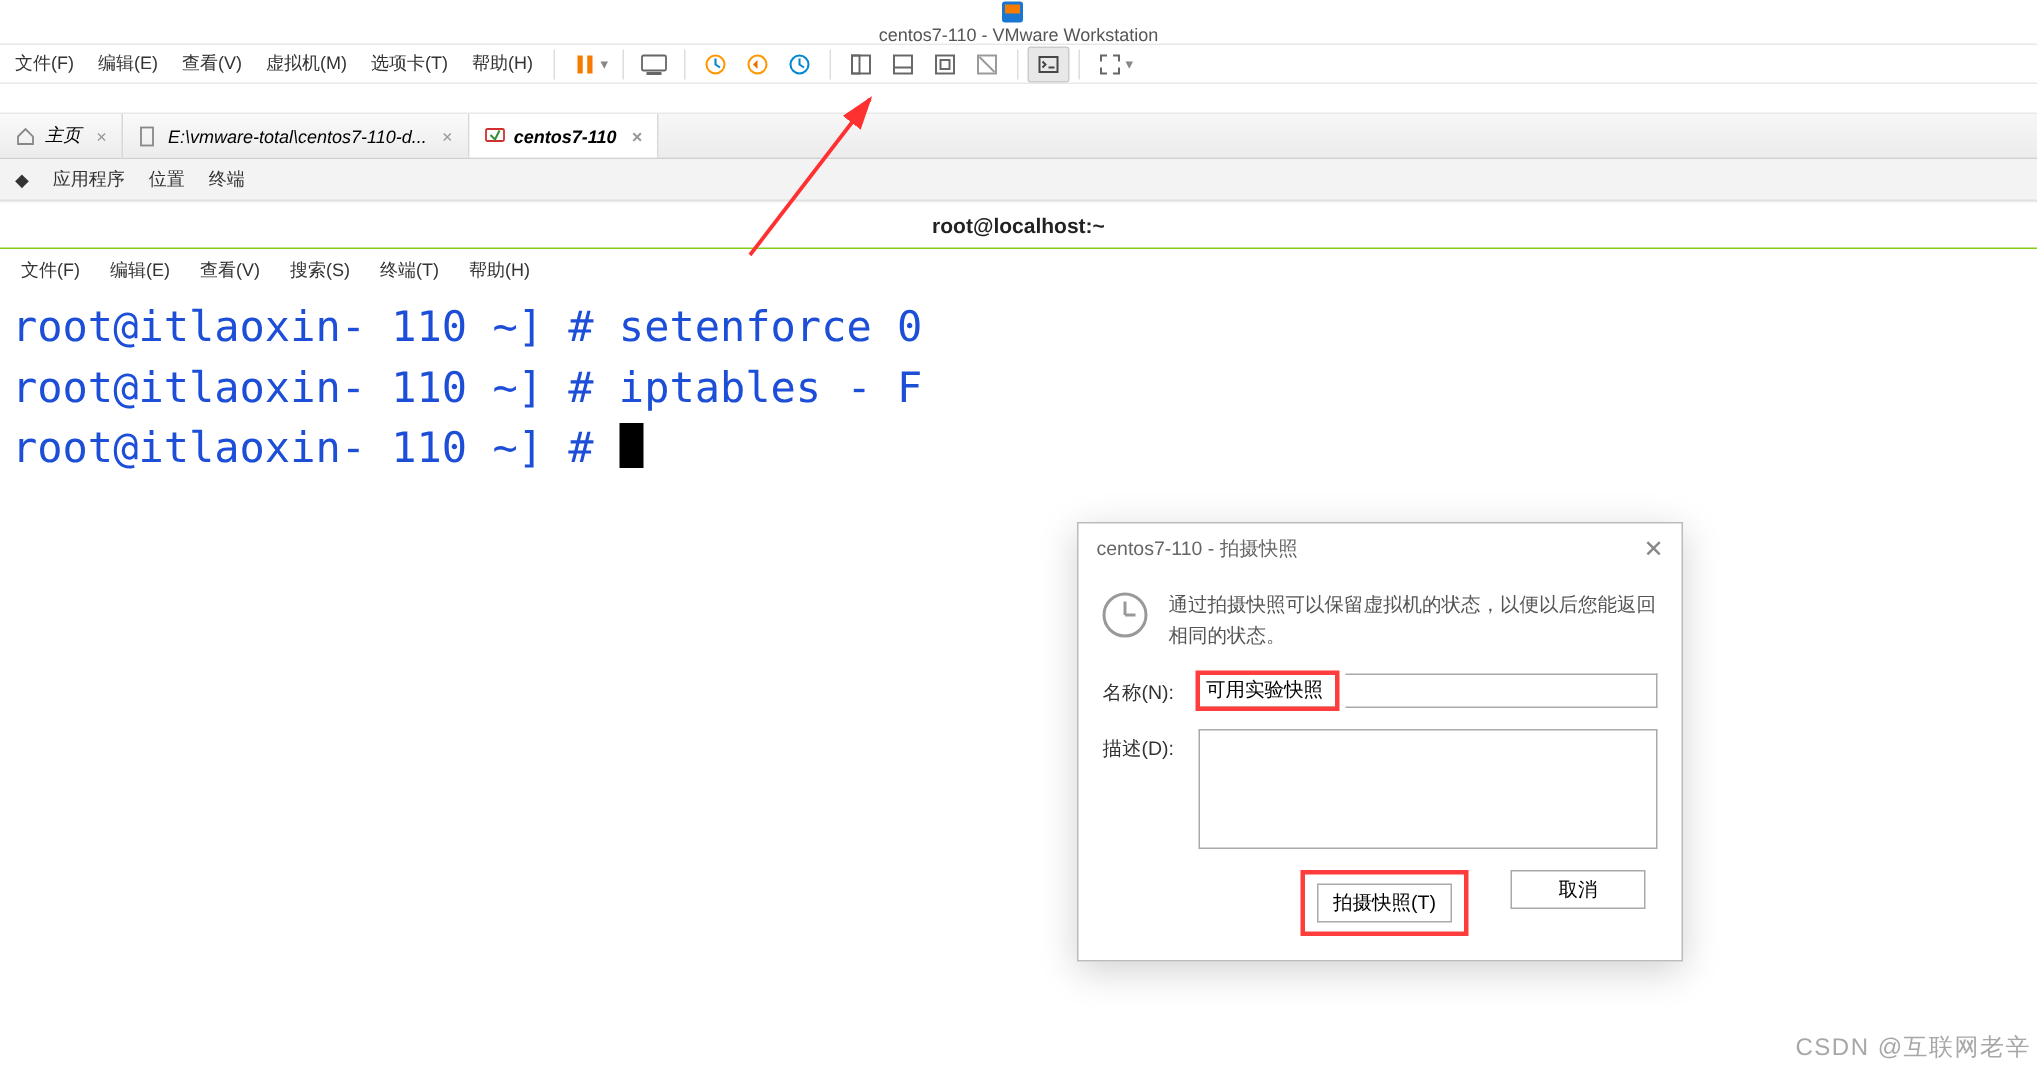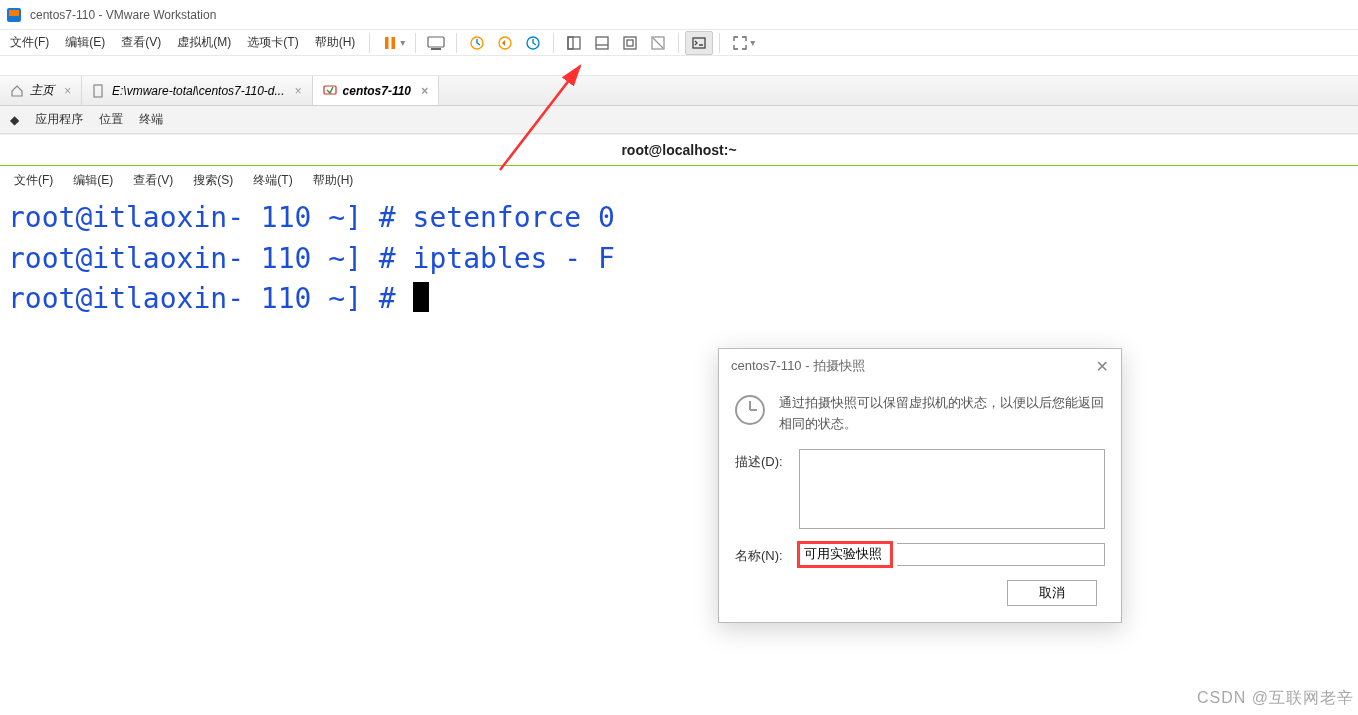--- a/index.html
+++ b/index.html
@@ -1,18 +1,18 @@
 <!DOCTYPE html>
 <html><head>
 <meta charset="utf-8">
 <style>
 * { margin: 0; padding: 0; box-sizing: border-box; }
 body { font-family: "Microsoft YaHei", Arial, sans-serif; font-size: 12px; background: #fff; width: 1358px; height: 715px; overflow: hidden; position: relative; }
 
-.titlebar { height: 30px; background: #fff; display: flex; align-items: center; padding: 0 6px; border-bottom: 1px solid #e8e8e8; }
+.titlebar { height: 30px; background: #fff; display: flex; align-items: center; padding: 0 6px; border-bottom: 1px solid #e8e8e8; flex-direction: column; }
 .titlebar .app-icon { width: 16px; height: 16px; margin-right: 8px; display: inline-flex; }
 .titlebar .title { color: #555; font-size: 12px; }
 
 .menubar { height: 26px; display: flex; align-items: center; padding: 0 2px; border-bottom: 1px solid #e8e8e8; gap: 0; }
 .menubar .mitem { padding: 4px 8px; color: #333; cursor: pointer; }
 .menubar .sep { width: 1px; height: 20px; background: #ddd; margin: 0 6px; }
 .toolbar-icon { display: inline-flex; align-items: center; justify-content: center; width: 28px; height: 24px; color: #888; }
 .toolbar-icon.orange { color: #f57c00; }
 .toolbar-icon.active { background: #e8e8e8; border: 1px solid #ccc; border-radius: 2px; }
 .dropdown-chevron { margin-left: -4px; color: #888; font-size: 10px; padding-right: 4px; }
@@ -229,27 +229,30 @@
   <div class="dlg-title">
     <span>centos7-110 - 拍摄快照</span>
     <span class="dlg-close">✕</span>
   </div>
   <div class="dlg-body">
     <div class="dlg-info">
       <div class="clock-icon"></div>
       <div class="dlg-info-text">通过拍摄快照可以保留虚拟机的状态，以便以后您能返回相同的状态。</div>
     </div>
     <div class="dlg-row">
-      <span class="dlg-label">描述(D):</span>
-      <textarea class="dlg-textarea" style=""></textarea>
-    </div>
-    <div class="dlg-row">
       <span class="dlg-label">名称(N):</span>
       <input class="dlg-input redbox" style="max-width: 92px;" value="可用实验快照">
       <input class="dlg-input" style="border-left: none;">
     </div>
+    <div class="dlg-row">
+      <span class="dlg-label">描述(D):</span>
+      <textarea class="dlg-textarea" style=""></textarea>
+    </div>
     <div class="dlg-buttons">
+      <span class="btn-redwrap">
+        <button class="dlg-btn">拍摄快照(T)</button>
+      </span>
       <button class="dlg-btn">取消</button>
     </div>
   </div>
 </div>
 
 <div class="watermark">CSDN @互联网老辛</div>
 
 </body></html>

